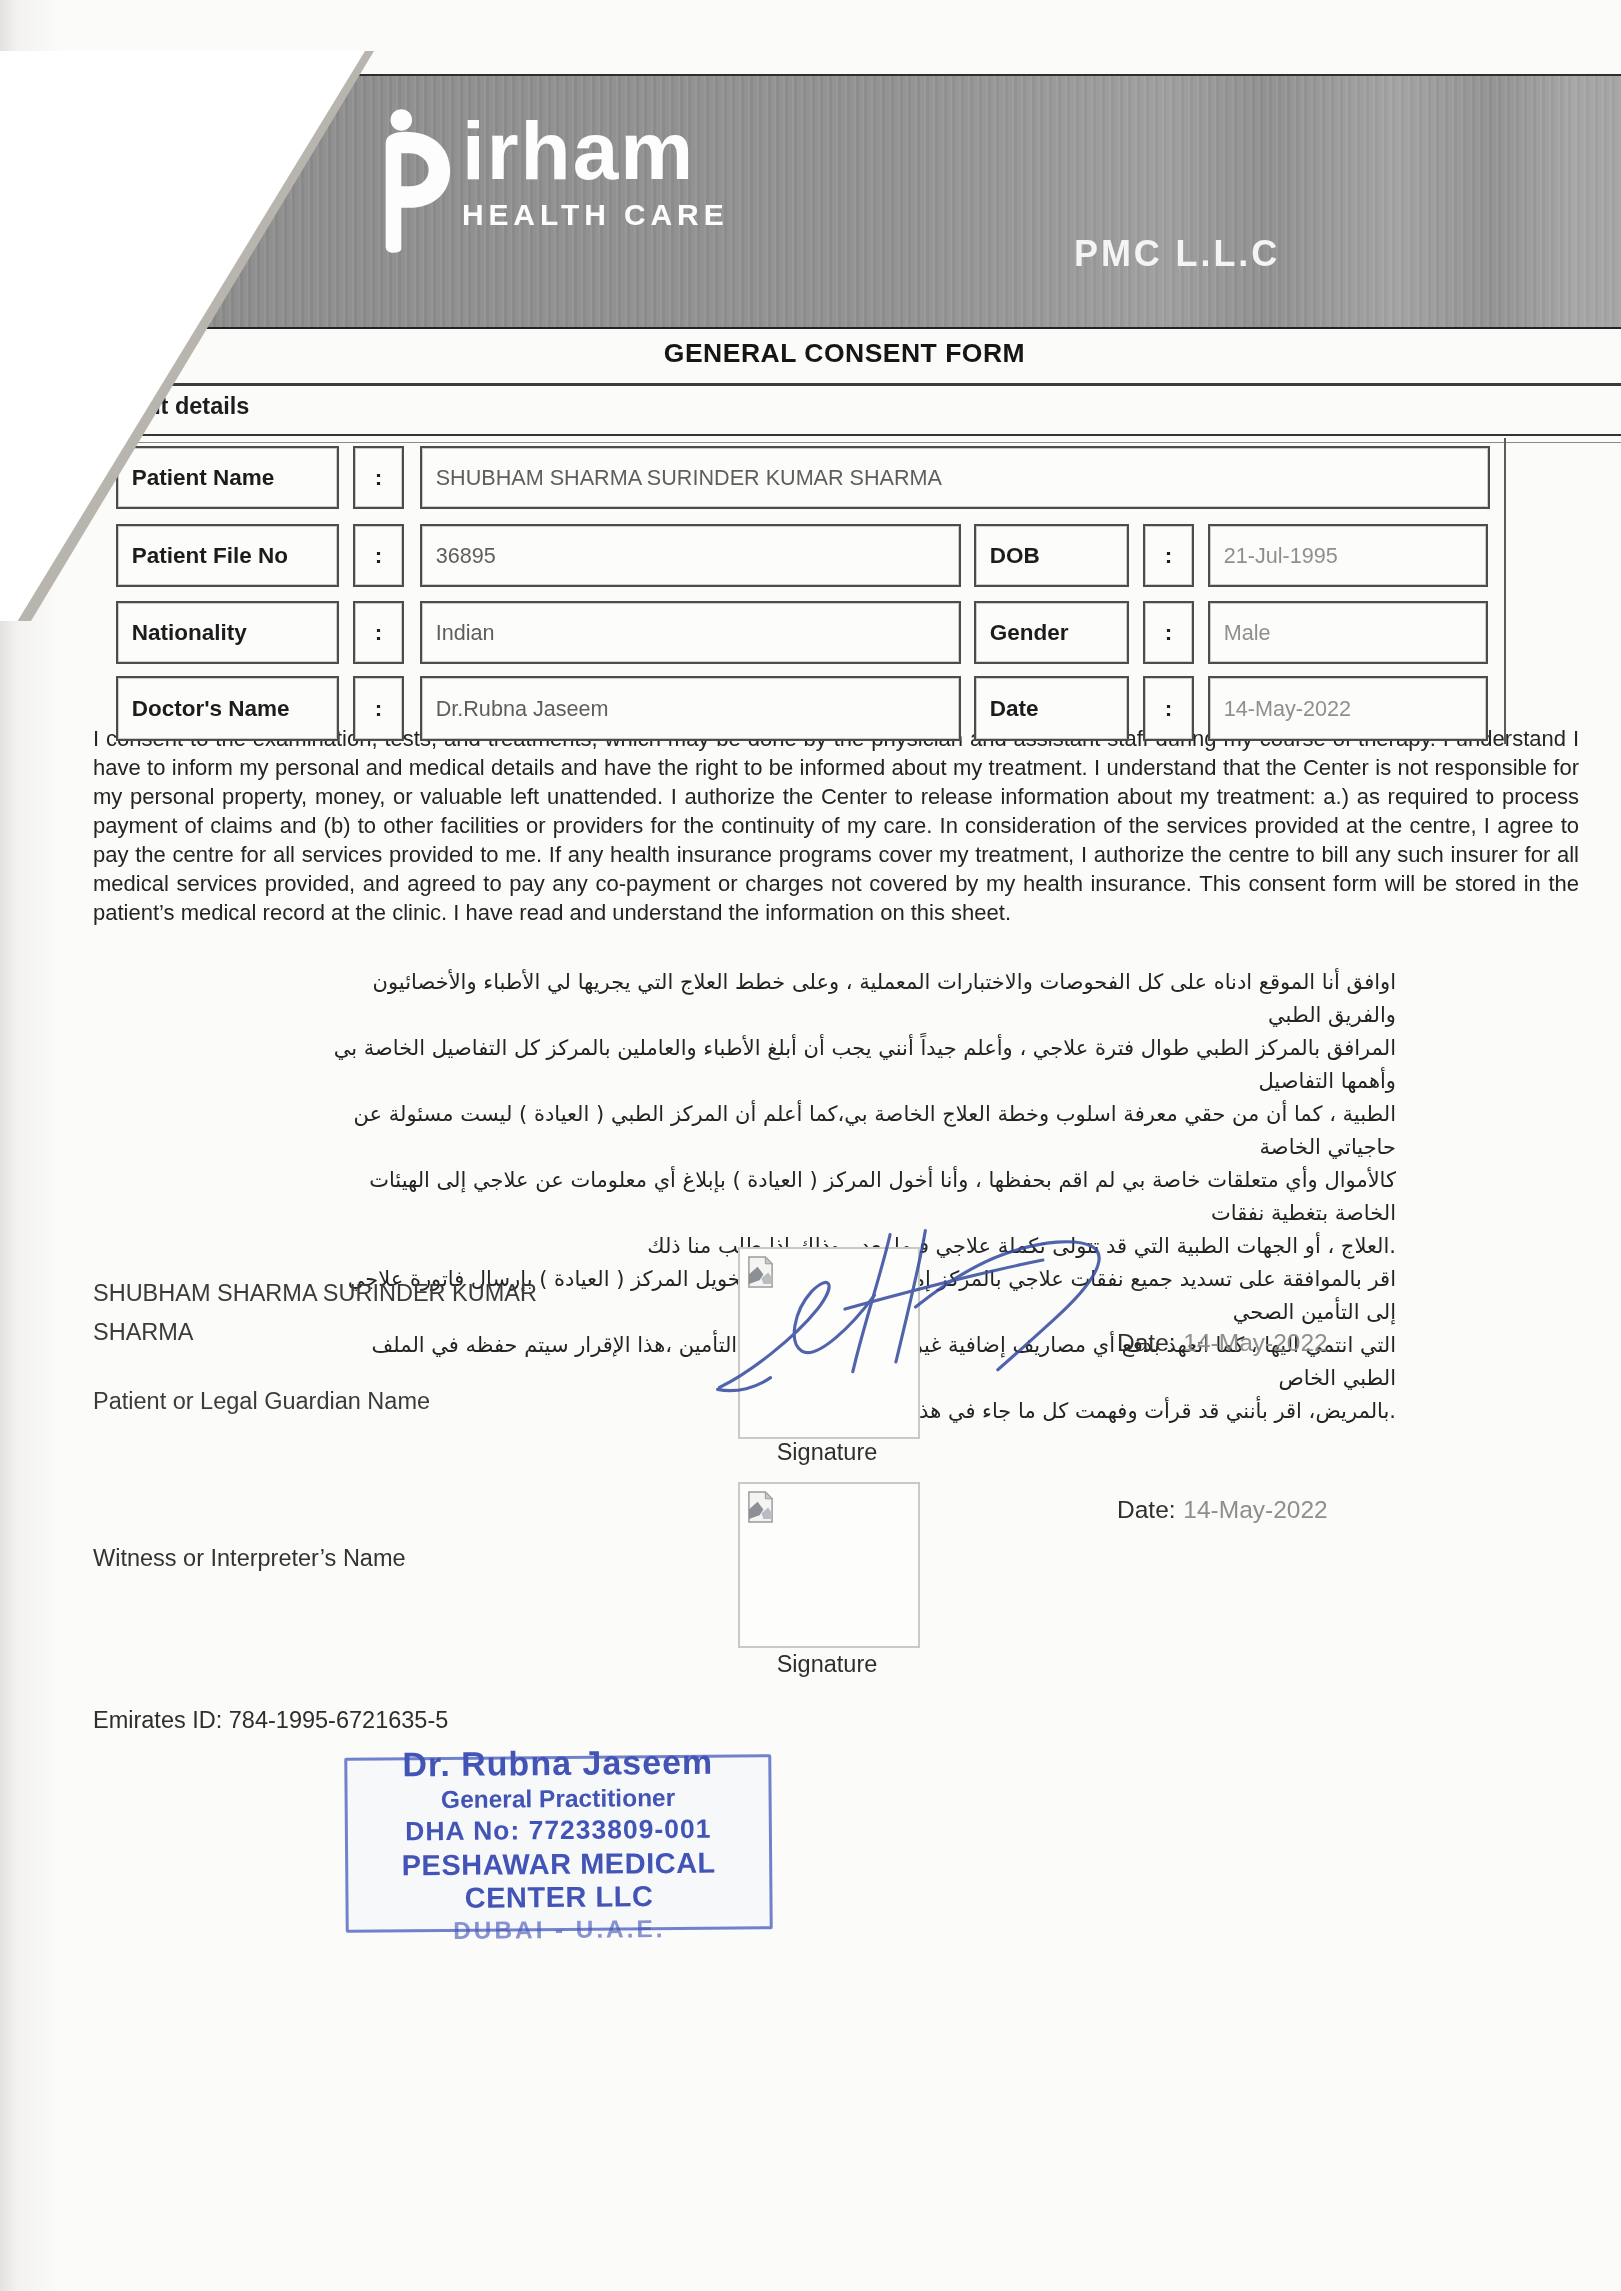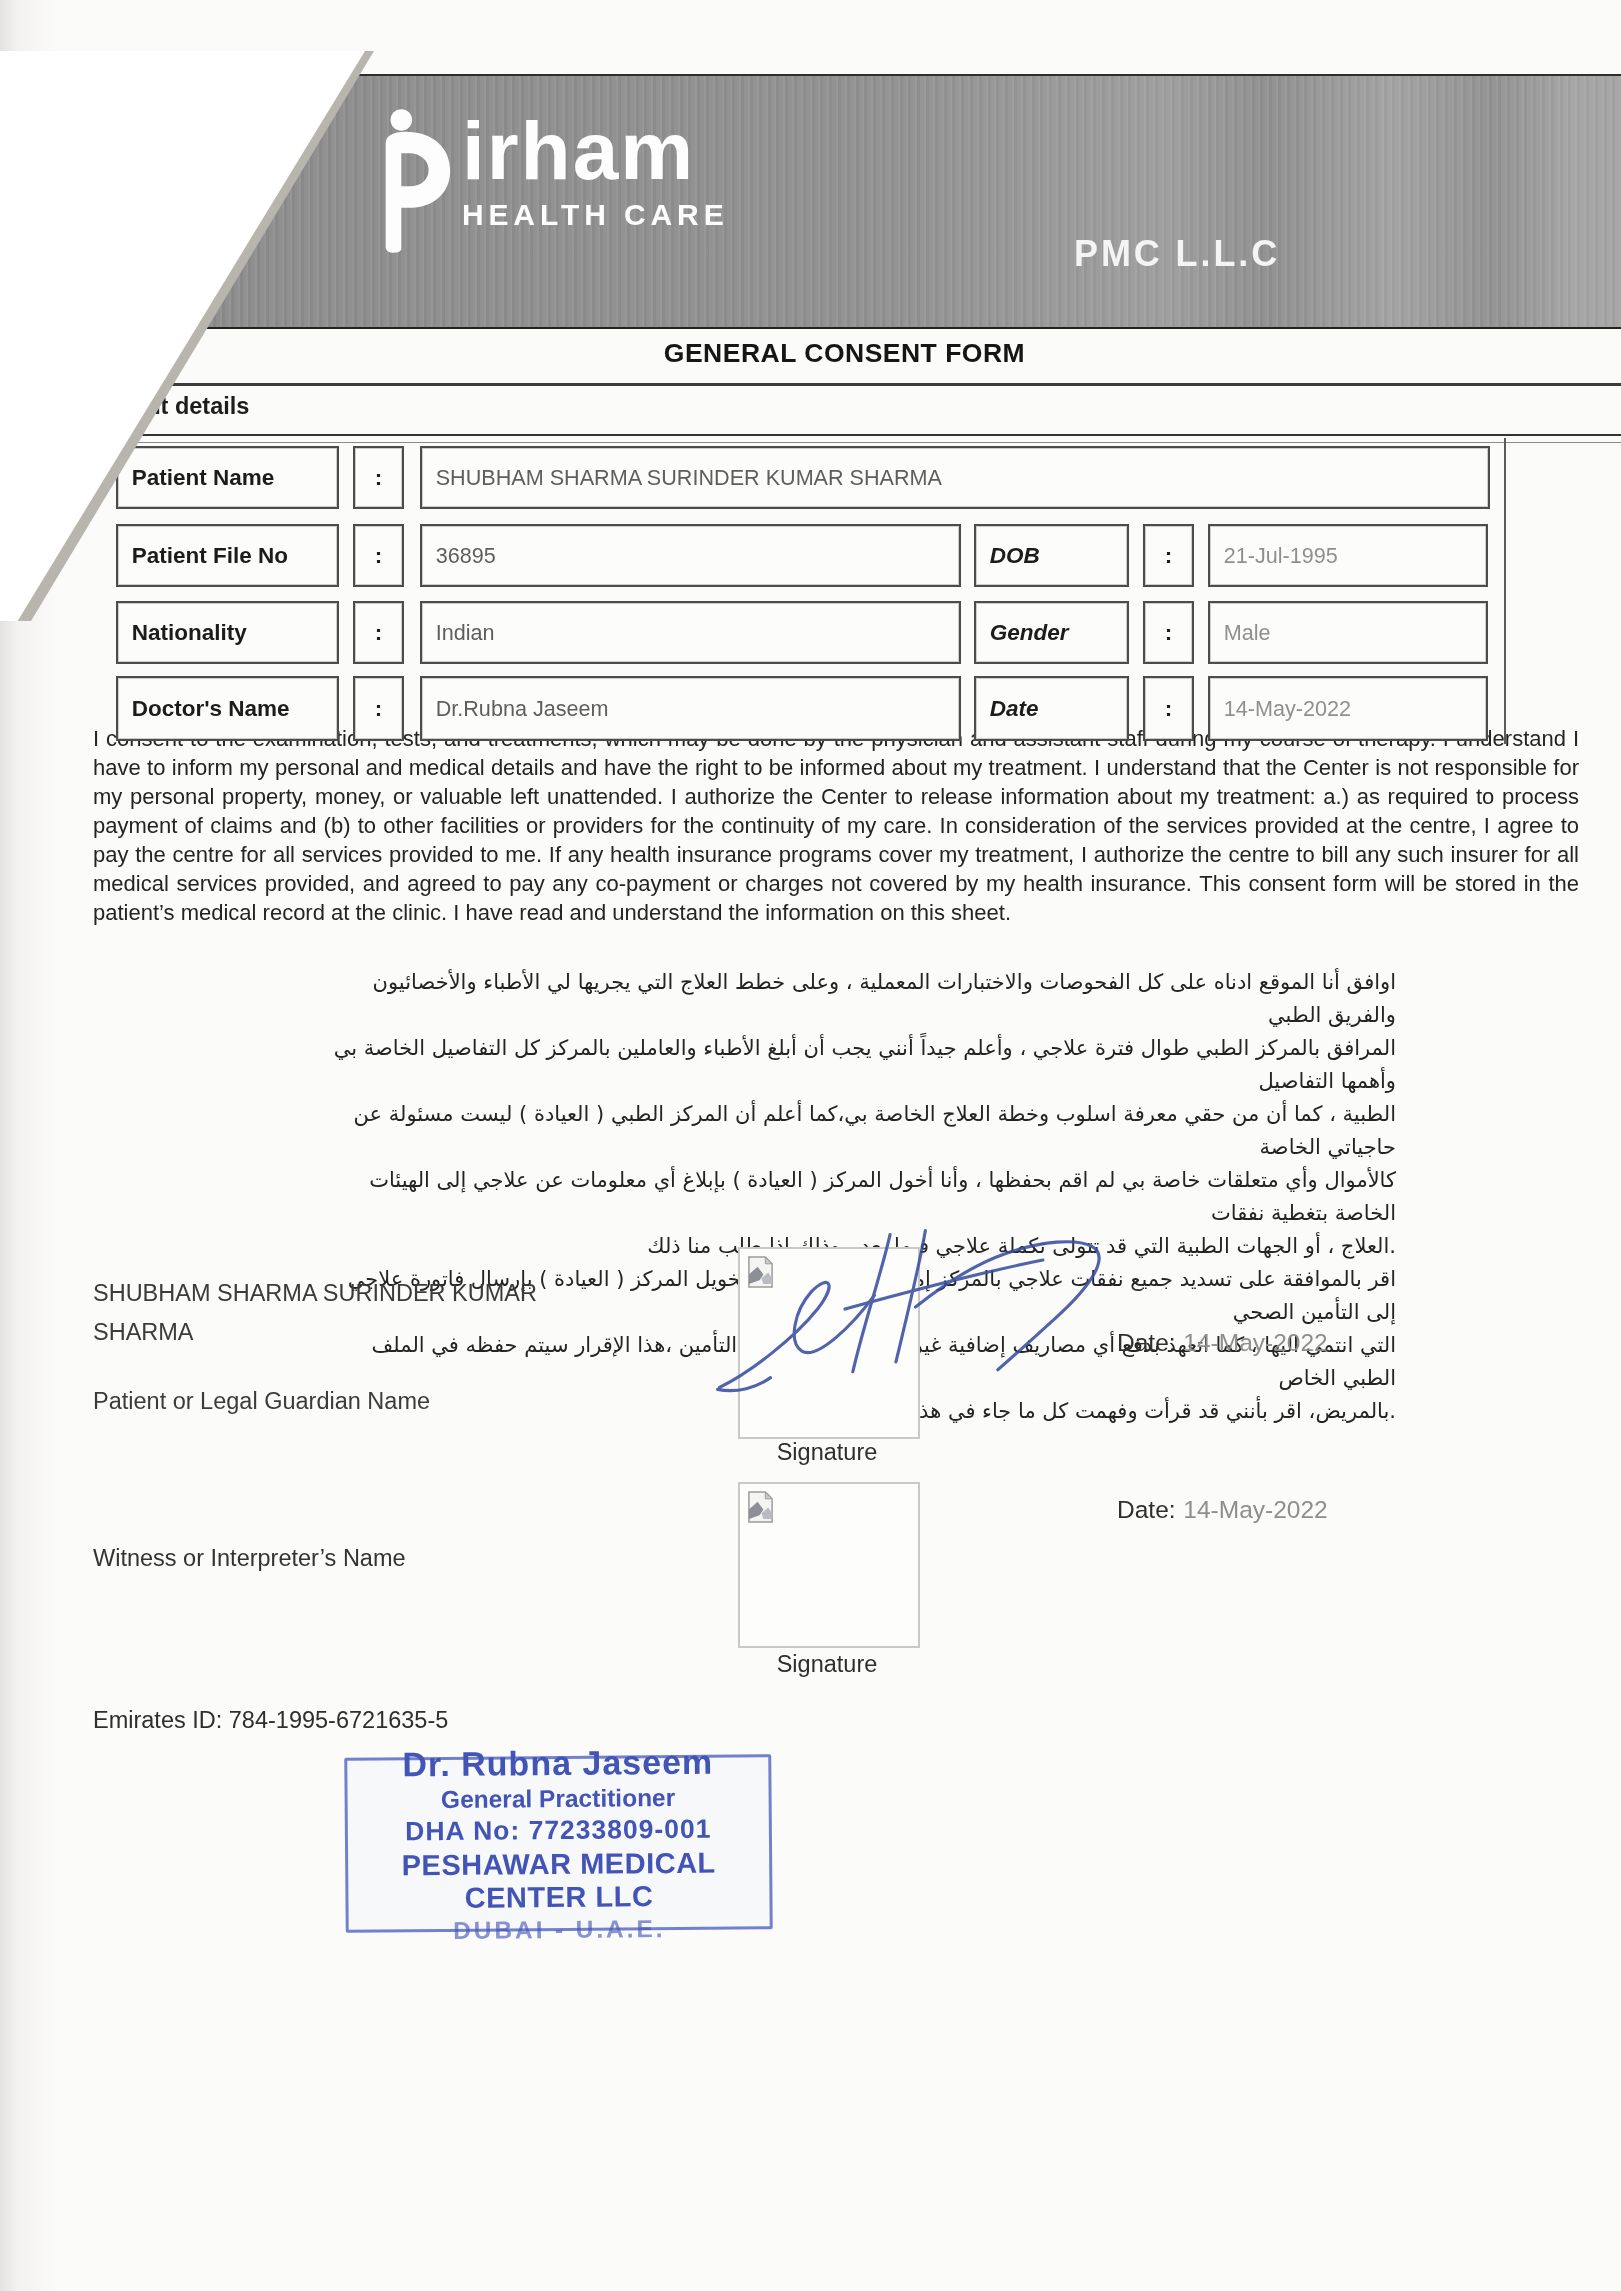--- a/index.html
+++ b/index.html
@@ -44,21 +44,21 @@
     border:2px solid #4c4c4c;box-shadow:inset 0 0 0 1px rgba(130,130,130,.38);
     display:flex;align-items:center;padding:0 13.7px;box-sizing:border-box;}
   .cell.lab{font-weight:bold;font-size:22.5px;color:#1c1c1c;}
   .cell.col{justify-content:center;font-weight:bold;font-size:22.5px;color:#1c1c1c;padding:0;}
   .cell.val{font-size:21.6px;color:#5e5e5e;}
   .cell.val.faded{color:#8f8f8f;}
   
   .r1{top:446px;height:63px;} .r2{top:524px;height:63px;} .r3{top:601px;height:63px;} .r4{top:676px;height:65px;}
   .c-lab{left:116px;width:223px;} .c-col{left:353px;width:51px;}
   .c-valwide{left:420px;width:1070px;} .c-val{left:420px;width:541px;}
-  .c-rlab{left:974px;width:155px;font-style:italic;} .c-rcol{left:1143px;width:51px;} .c-rval{left:1208px;width:280px;}
+  .c-rlab{left:974px;width:155px;} .c-rcol{left:1143px;width:51px;} .c-rval{left:1208px;width:280px;}
   
   .consent-en{position:absolute;top:724px;left:93px;width:1486px;z-index:3;
     font-size:22px;line-height:29px;text-align:justify;color:#242424;}
   .consent-ar{position:absolute;top:966px;right:225px;width:1078px;z-index:3;
     direction:rtl;text-align:right;font-family:"DejaVu Sans", sans-serif;
     font-size:21px;line-height:33px;color:#242424;}
   
   .name-line{position:absolute;left:93px;font-size:23.5px;color:#3b3b3b;z-index:3;}
   .sigbox{position:absolute;left:738px;width:178px;background:#fdfdfc;z-index:3;
     border:2px solid #c9c9c7;}

